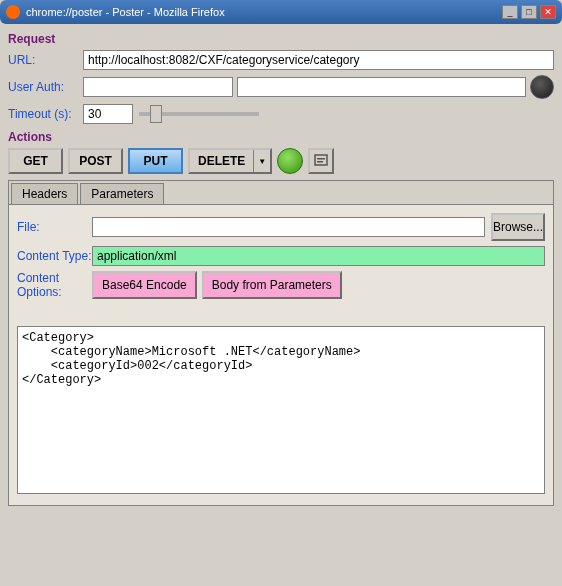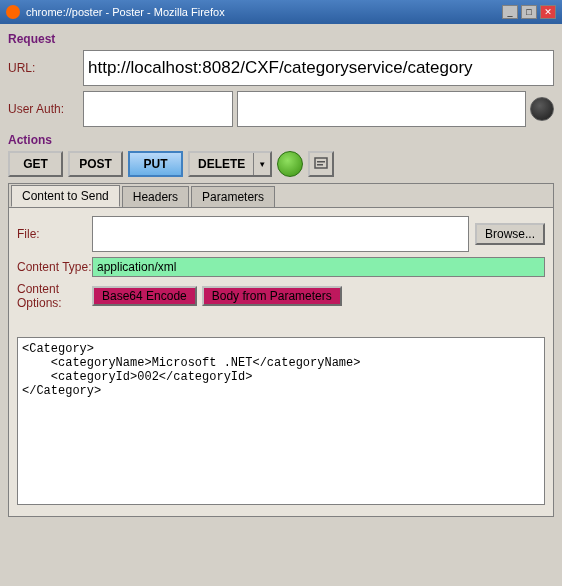--- a/index.html
+++ b/index.html
@@ -15,20 +15,21 @@
     
     .titlebar {
       background: linear-gradient(to bottom, #4a7fc1, #2d5fa0);
       color: white;
       height: 22px;
       display: flex;
       align-items: center;
       padding: 12px 6px;
       font-size: 11px;
       user-select: none;
+      border-radius: 6px;
     }
     .titlebar-icon {
       width: 14px;
       height: 14px;
       background: #f60;
       border-radius: 50%;
       margin-right: 6px;
     }
     .titlebar-title {
       flex: 1;
@@ -68,31 +69,31 @@
 
     
     .form-row {
       display: flex;
       align-items: center;
       margin-bottom: 5px;
     }
     .form-label {
       width: 75px;
       font-size: 12px;
-      color: #7f1d1d;
+      color: #1d4ed8;
       flex-shrink: 0;
     }
 
     
     .text-input {
       height: 20px;
       border: 1px solid #808080;
       background: white;
-      font-size: 17px;
-      padding: 17px 4px;
+      font-size: 12px;
+      padding: 1px 4px;
       outline: none;
     }
     .url-input { flex: 1; }
     .auth-input1 { width: 150px; margin-right: 4px; }
     .auth-input2 { flex: 1; margin-right: 4px; }
     .timeout-input { width: 50px; margin-right: 6px; }
 
     
     .slider {
       -webkit-appearance: none;
@@ -228,45 +229,45 @@
     }
 
     
     .tab-content {
       padding: 8px;
       border-radius: 29px;
     }
 
     
     .browse-btn {
-      height: 22px;
-      border: 2px outset #c0c0c0;
-      background: #d4d0c8;
-      font-size: 12px;
-      padding: 0 8px;
+      height: 28px;
+      border: 2px outset #c0c0c0;
+      background: #d4d0c8;
+      font-size: 12px;
+      padding: 0 0;
       cursor: pointer;
       margin-left: 6px;
     }
 
     
     .content-type-input {
       flex: 1;
       height: 20px;
       border: 1px solid #808080;
       background: #86efac;
       font-size: 12px;
       padding: 1px 4px;
       outline: none;
     }
 
     
     .content-option-btn {
-      height: 20px;
-      border: 2px outset #c0c0c0;
-      background: #be185d;
+      height: 28px;
+      border: 2px outset #c0c0c0;
+      background: #f9a8d4;
       font-size: 12px;
       padding: 0 8px;
       cursor: pointer;
       margin-right: 5px;
     }
 
     
     .body-textarea {
       width: 100%;
       height: 168px;
@@ -303,20 +304,25 @@
     <input type="text" class="text-input url-input" value="http://localhost:8082/CXF/categoryservice/category" style="">
   </div>
 
   <div class="form-row">
     <span class="form-label">User Auth:</span>
     <input type="text" class="text-input auth-input1" style="">
     <input type="password" class="text-input auth-input2" style="">
     <div class="auth-avatar"></div>
   </div>
 
+  <div class="form-row">
+    <span class="form-label">Timeout (s):</span>
+    <input type="text" class="text-input timeout-input" value="30" style="">
+    <input type="range" class="slider" min="0" max="300" value="30" style="">
+  </div>
 
   <div class="actions-section">
     <div class="section-label">Actions</div>
     <div class="method-buttons">
       <button class="method-btn">GET</button>
       <button class="method-btn">POST</button>
       <button class="method-btn active-put">PUT</button>
       <div class="delete-group">
         <span class="delete-label">DELETE</span>
         <span class="delete-arrow">▼</span>
@@ -327,21 +333,20 @@
           <rect x="1" y="1" width="12" height="10" fill="none" stroke="#555" stroke-width="1.5"></rect>
           <rect x="3" y="4" width="8" height="1.5" fill="#555"></rect>
           <rect x="3" y="7" width="6" height="1.5" fill="#555"></rect>
         </svg>
       </div>
     </div>
   </div>
 
   <div class="tab-panel">
     <div class="tab-bar">
-      <div class="tab active">Content to Send</div>
       <div class="tab">Headers</div>
       <div class="tab">Parameters</div>
     </div>
 
     <div class="tab-content">
 
       
       <div class="form-row">
         <span class="form-label">File:</span>
         <input type="text" class="text-input" style="flex: 1 1 0%; height: 20px;">

